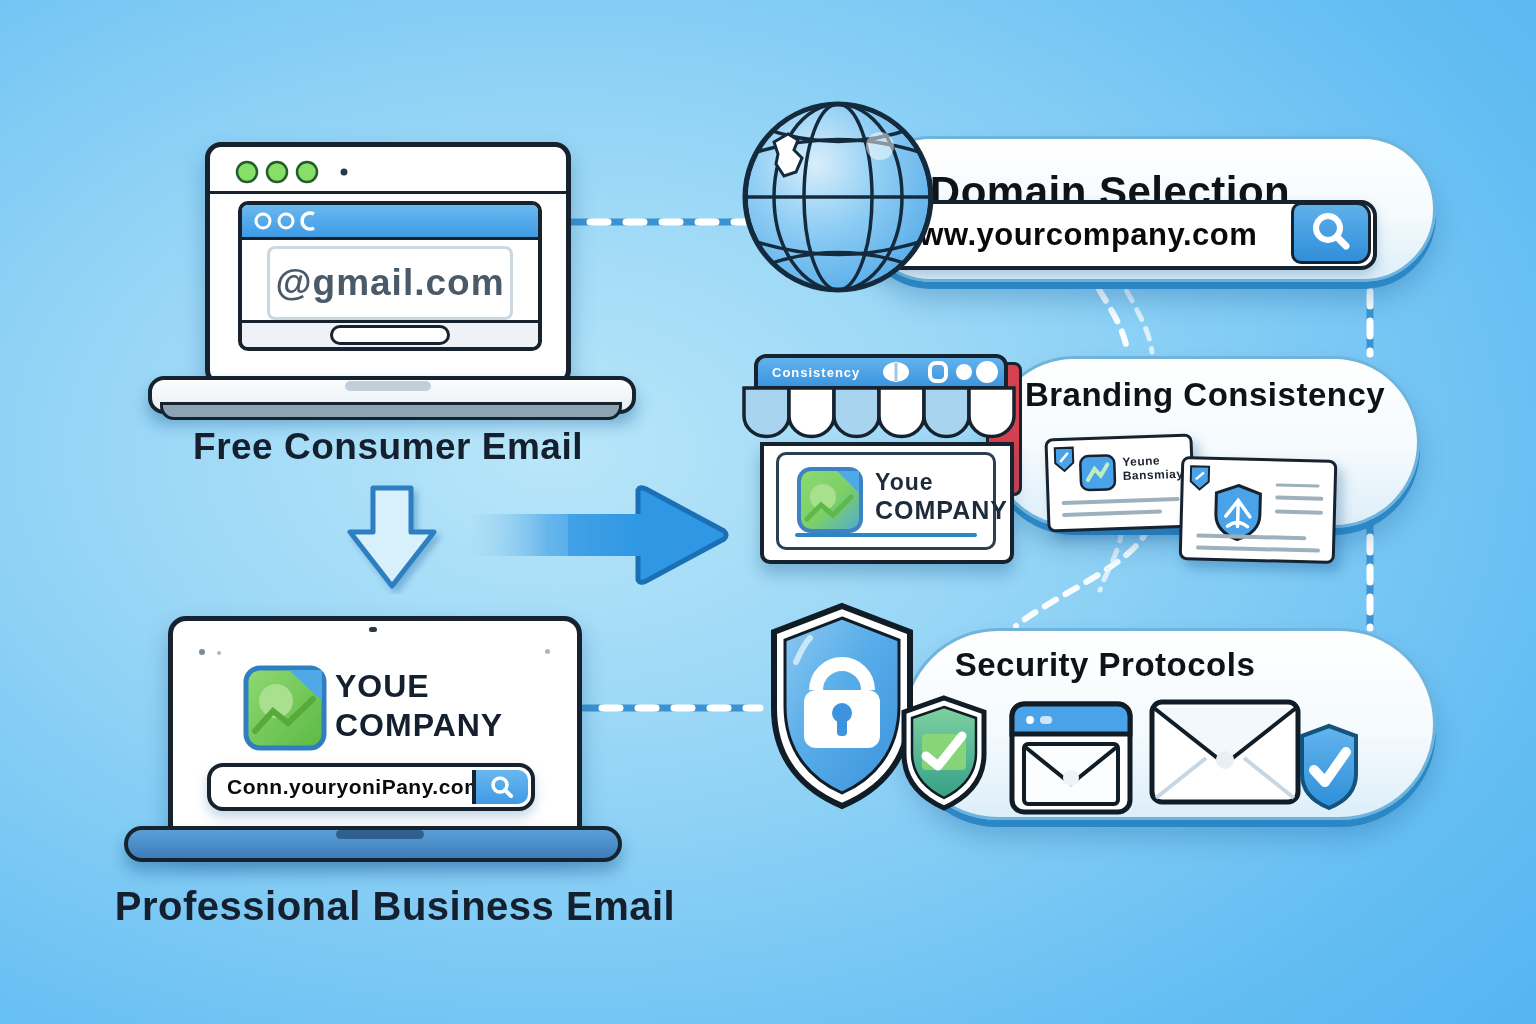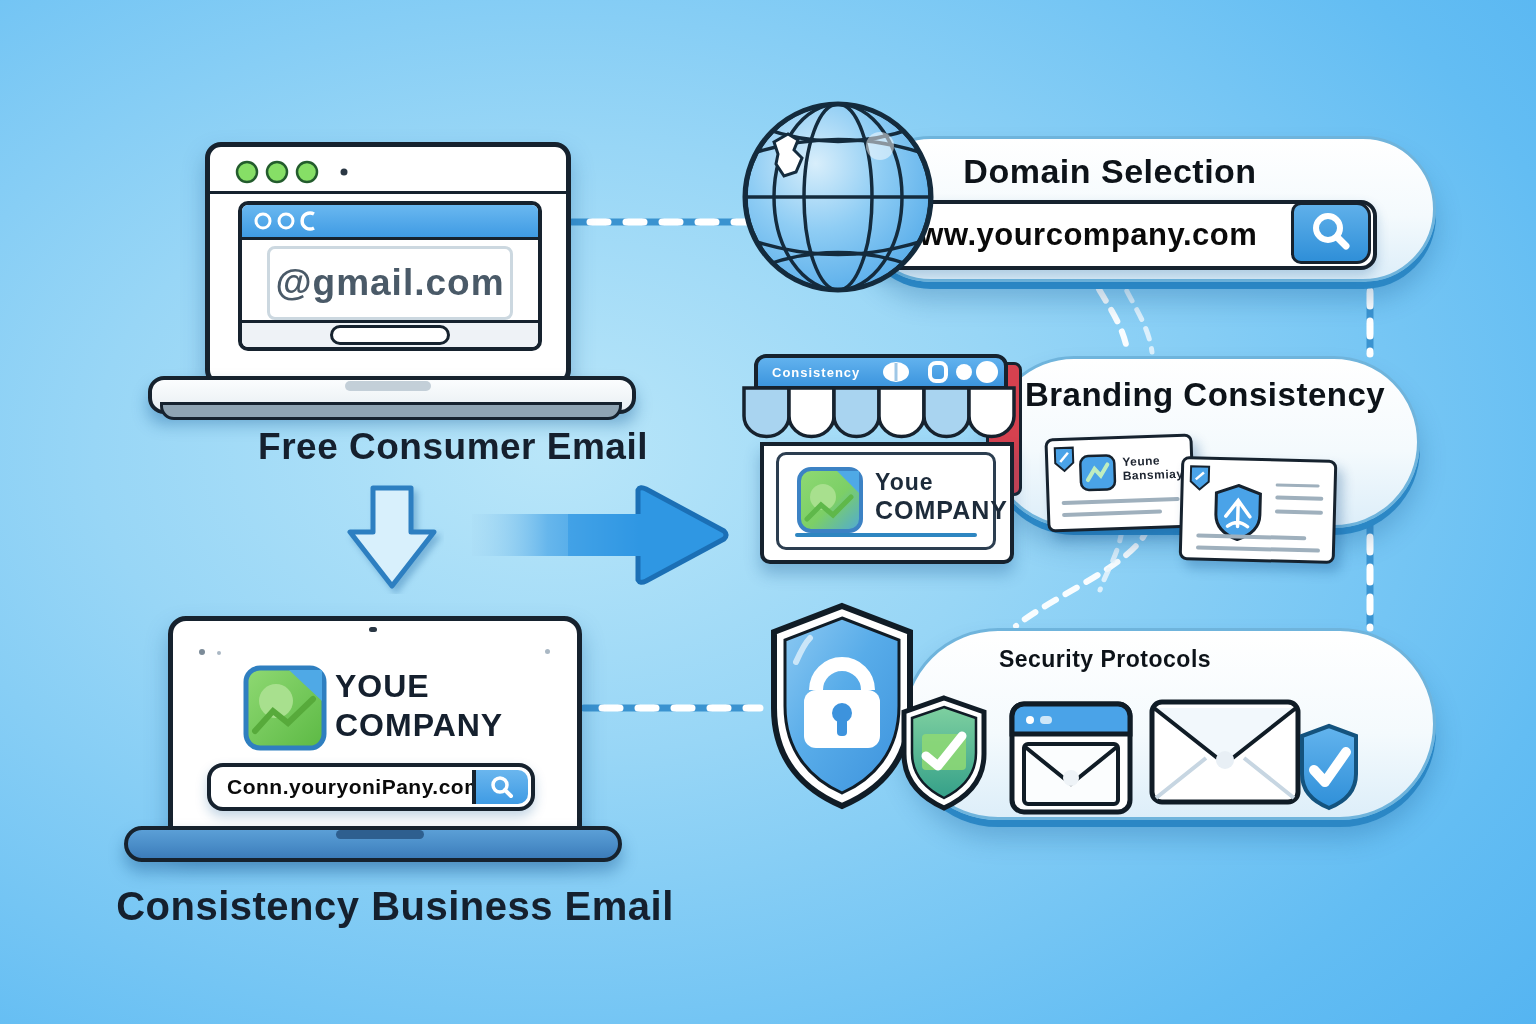--- a/index.html
+++ b/index.html
@@ -62,27 +62,27 @@
       <path d="M1370,522 V628" stroke="#ffffff" stroke-width="7" stroke-dasharray="15 15" stroke-dashoffset="15"></path>
 
       <path d="M1088,268 C1102,300 1122,318 1128,354" stroke="#ffffff" stroke-width="6" stroke-dasharray="13 11" opacity=".95"></path>
       <path d="M1118,272 C1130,302 1148,322 1152,352" stroke="#eaf6fd" stroke-width="5" stroke-dasharray="11 10" opacity=".85"></path>
       <path d="M1148,526 C1140,562 1052,596 1016,626" stroke="#ffffff" stroke-width="6" stroke-dasharray="13 11" opacity=".95"></path>
       <path d="M1122,530 C1118,556 1106,572 1100,590" stroke="#eaf6fd" stroke-width="5" stroke-dasharray="11 10" opacity=".85"></path>
     </g>
   </svg>
 
   <div class="abs pill" style="left:858px;top:136px;width:572px;height:140px;"></div>
-  <div class="abs pill-title" style="left:890px;top:152px;width:440px;font-size:34px;">Domain Selection</div>
+  <div class="abs pill-title" style="left:890px;top:168px;width:440px;font-size:42px;">Domain Selection</div>
 
   <div class="abs pill" style="left:988px;top:356px;width:426px;height:166px;"></div>
   <div class="abs pill-title" style="left:1010px;top:376px;width:390px;font-size:33px;">Branding Consistency</div>
 
   <div class="abs pill" style="left:902px;top:628px;width:528px;height:186px;"></div>
-  <div class="abs pill-title" style="left:905px;top:646px;width:400px;font-size:23px;">Security Protocols</div>
+  <div class="abs pill-title" style="left:905px;top:646px;width:400px;font-size:33px;">Security Protocols</div>
 
   <div class="abs searchbar" style="left:853px;top:200px;width:516px;height:62px;">
     <div class="abs dom-url" style="left:0;top:0;width:438px;height:62px;display:flex;align-items:center;justify-content:center;">www.yourcompany.com</div>
     <div class="abs" style="left:434px;top:-2px;width:80px;height:62px;background:linear-gradient(180deg,#5fb0ea,#2f8fd8);border:3px solid #16222e;border-radius:10px 14px 14px 10px;box-sizing:border-box;">
       <svg width="74" height="54" viewBox="0 0 74 54">
         <circle cx="34" cy="23" r="12" fill="none" stroke="#ffffff" stroke-width="6"></circle>
         <line x1="43" y1="32" x2="52" y2="41" stroke="#ffffff" stroke-width="7" stroke-linecap="round"></line>
       </svg>
     </div>
   </div>
@@ -270,21 +270,21 @@
         <span class="gmail-text">@gmail.com</span>
       </div>
       <div class="abs" style="left:0;bottom:0;width:100%;height:24px;background:#eef2f6;border-top:3px solid #16222e;"></div>
       <div class="abs" style="left:88px;bottom:2px;width:120px;height:20px;background:#ffffff;border:3px solid #16222e;border-radius:10px;box-sizing:border-box;"></div>
     </div>
   </div>
   <div class="abs basebar" style="left:148px;top:376px;width:480px;height:30px;"></div>
   <div class="abs" style="left:345px;top:381px;width:86px;height:10px;background:#c3cfd8;border-radius:5px;"></div>
   <div class="abs baselip" style="left:160px;top:402px;width:456px;height:12px;"></div>
 
-  <div class="abs caption" style="left:128px;top:426px;width:520px;font-size:37px;text-align:right;">Free Consumer Email</div>
+  <div class="abs caption" style="left:128px;top:426px;width:520px;font-size:37px;">Free Consumer Email</div>
 
   <svg class="abs" style="left:340px;top:482px" width="104" height="112" viewBox="0 0 104 112">
     <path d="M33,6 H71 V50 H94 L52,104 L10,50 H33 Z" fill="#d8f0fc" stroke="#2d7fc1" stroke-width="5" stroke-linejoin="round" style="filter:drop-shadow(4px 5px 3px rgba(30,100,160,.35));"></path>
   </svg>
   <svg class="abs" style="left:468px;top:482px" width="268" height="110" viewBox="0 0 268 110">
     <defs>
         <linearGradient id="arg" x1="0" y1="0" x2="1" y2="0">
       <stop offset="0%" stop-color="#a9d9f2" stop-opacity=".25"></stop>
           <stop offset="45%" stop-color="#66b6ec"></stop>
           <stop offset="100%" stop-color="#2f97e3"></stop>
@@ -325,15 +325,15 @@
         <svg width="26" height="26" viewBox="0 0 26 26">
           <circle cx="11" cy="11" r="7" fill="none" stroke="#ffffff" stroke-width="3.5"></circle>
           <line x1="16" y1="16" x2="22" y2="22" stroke="#ffffff" stroke-width="4" stroke-linecap="round"></line>
         </svg>
       </div>
     </div>
   </div>
   <div class="abs" style="left:124px;top:826px;width:498px;height:36px;border:4px solid #16222e;border-radius:18px;box-sizing:border-box;background:linear-gradient(180deg,#5b9fd6 0%,#4a8dc8 55%,#3c7cba 100%);box-shadow:0 10px 16px rgba(18,80,140,.4);"></div>
   <div class="abs" style="left:336px;top:830px;width:88px;height:9px;background:#2e5f8f;border-radius:5px;"></div>
 
-  <div class="abs caption" style="left:90px;top:884px;width:610px;font-size:40px;">Consistency Business Email</div>
+  <div class="abs caption" style="left:90px;top:884px;width:610px;font-size:40px;">Professional Business Email</div>
 
 </div>
 
 </body></html>

